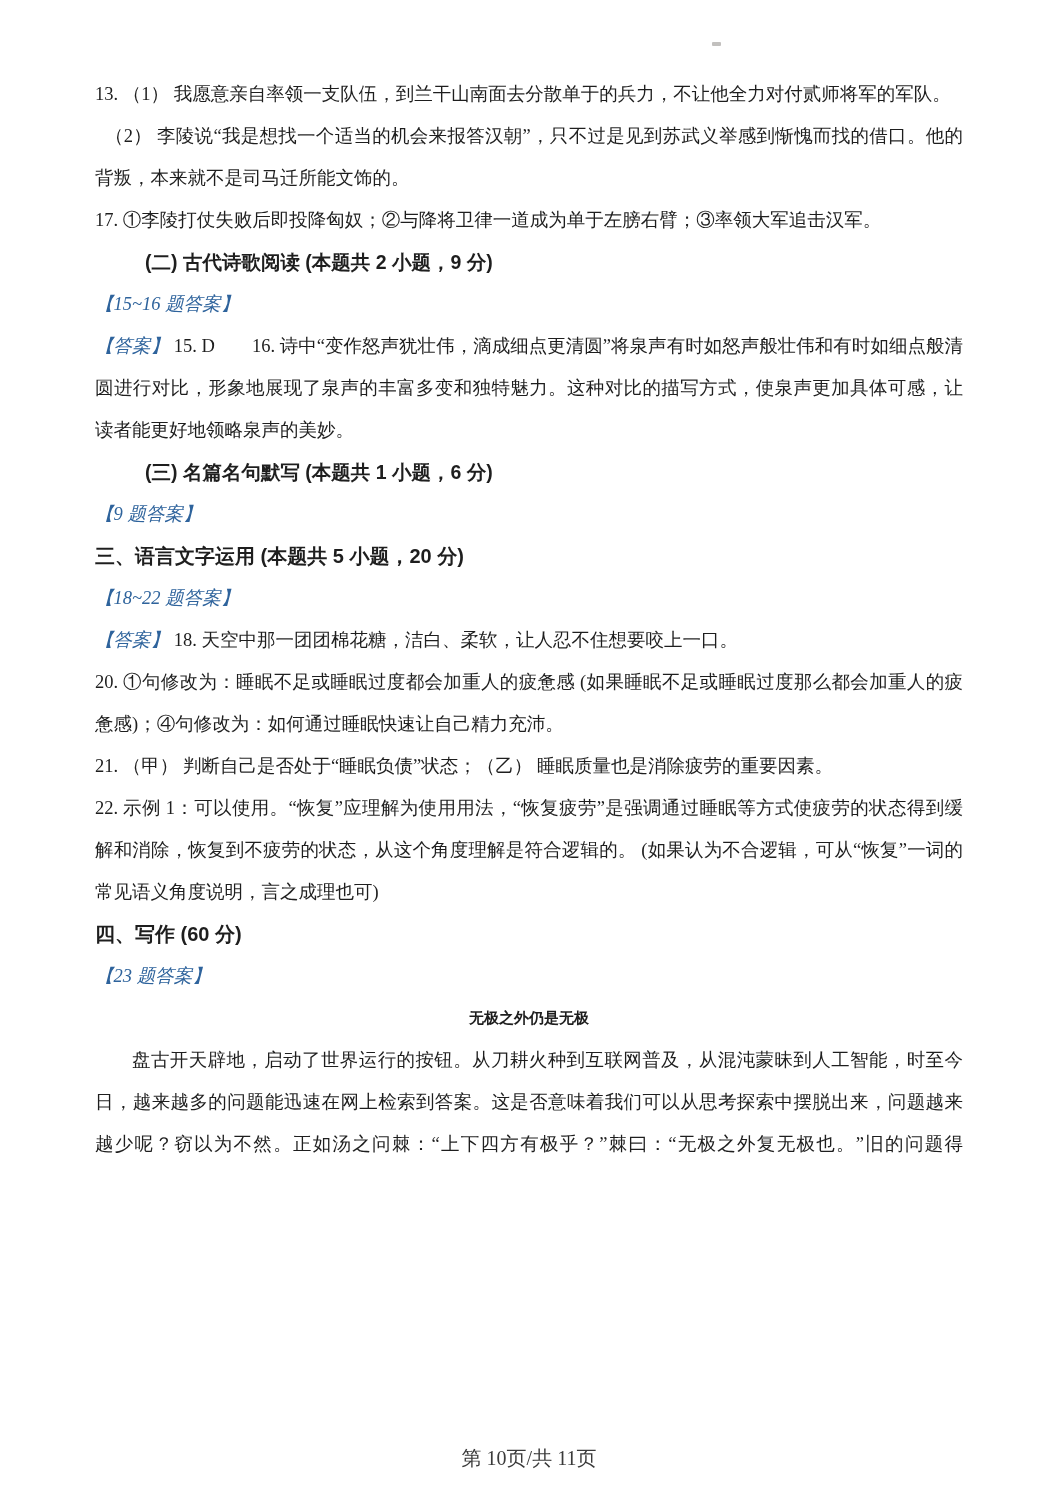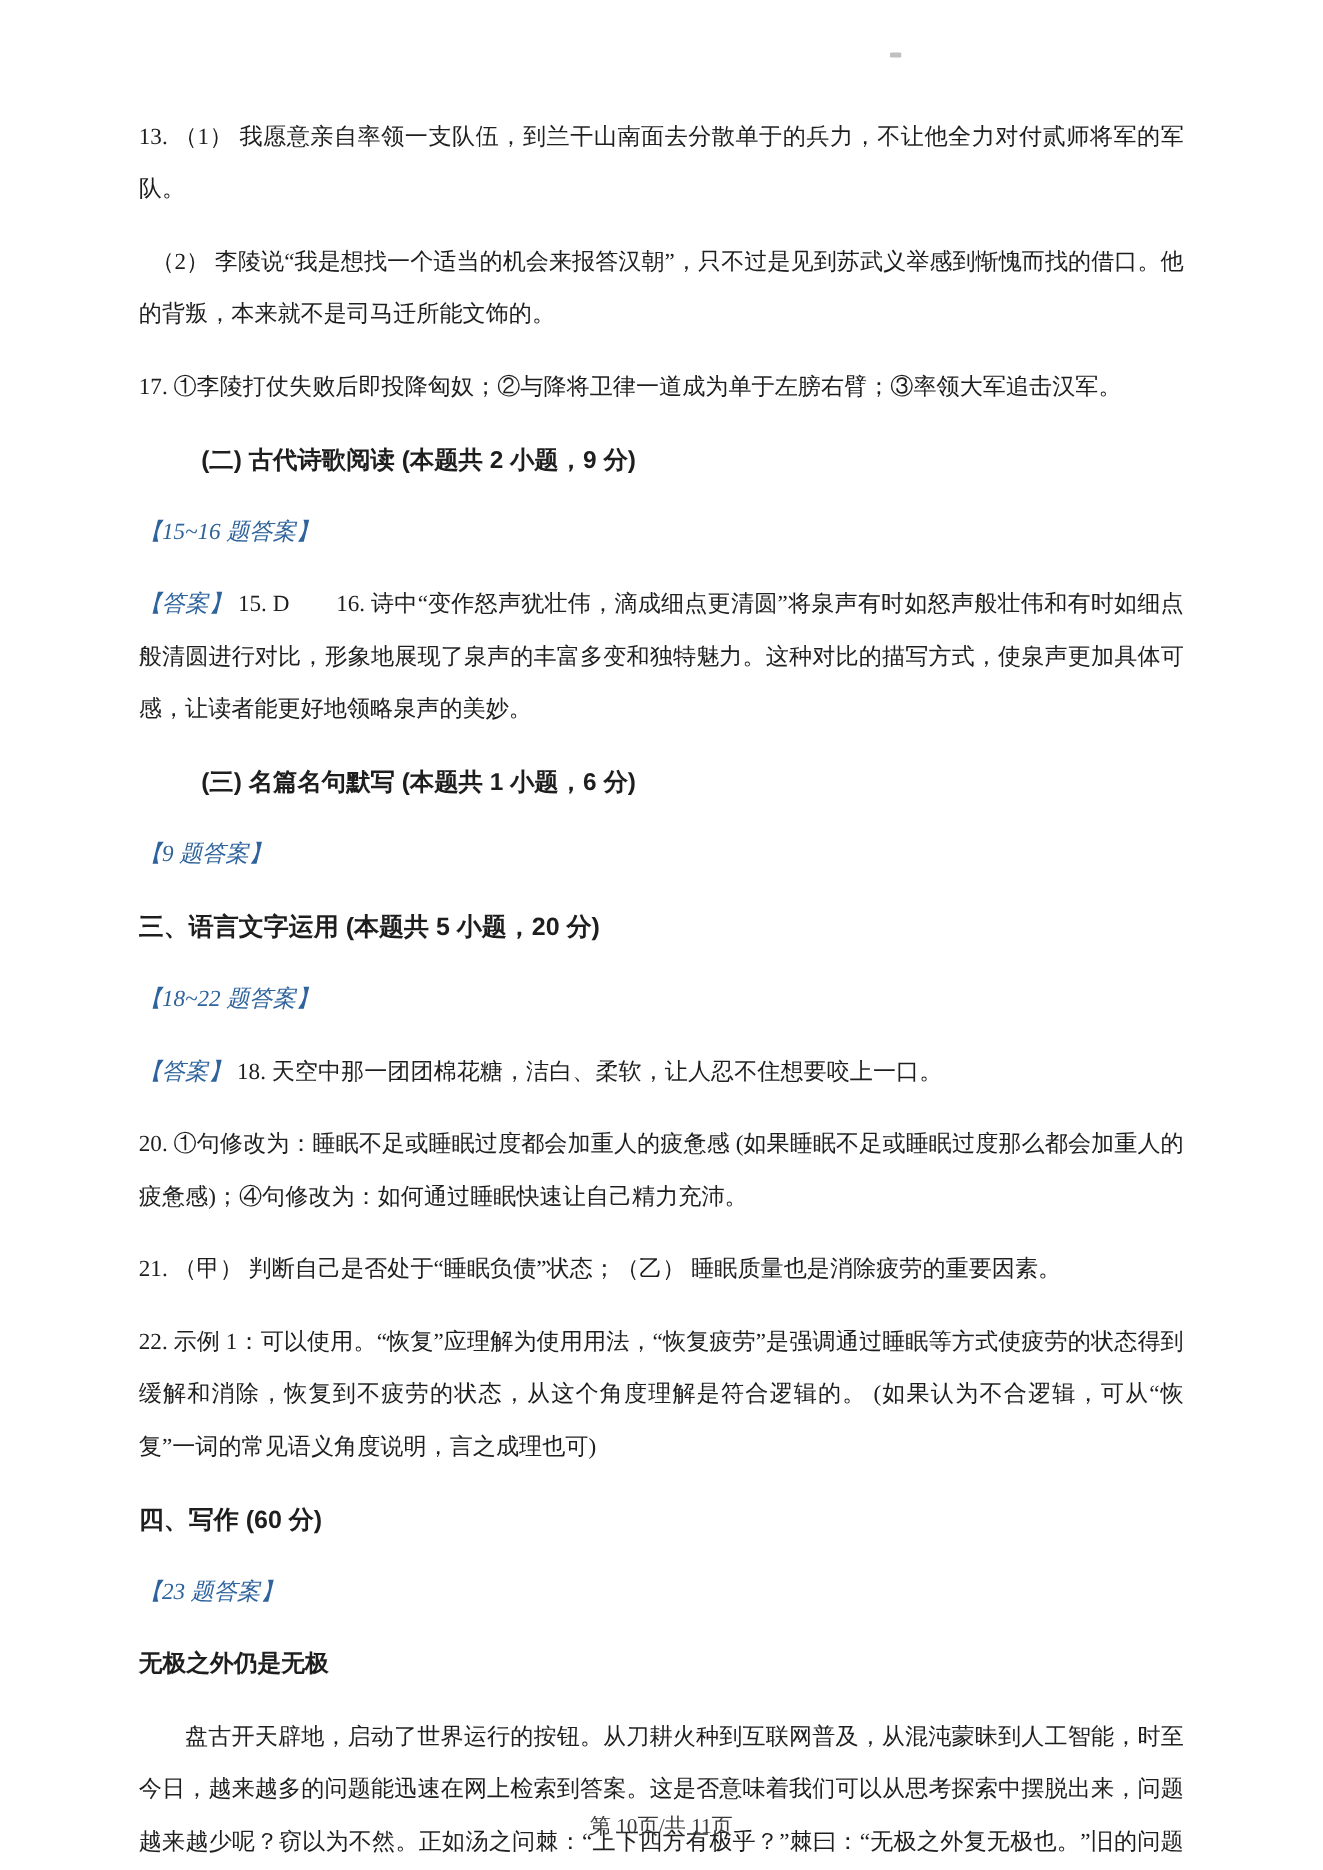--- a/index.html
+++ b/index.html
@@ -9,46 +9,46 @@
     font-family: "Liberation Serif", "DejaVu Serif", serif;
     color: #1e1e1e;
     position: relative;
     overflow: hidden;
   }
   .content {
     position: absolute;
     left: 95px; right: 95px; top: 73px;
   }
   .line, .heading1, .heading2, .label-line, .essay-title {
-    margin: 16px;
+    margin: 0;
     font-size: 18.5px;
     line-height: 42px;
     text-align: justify;
     font-weight: normal;
   }
   .heading1, .heading2, .essay-title, .bold {
     font-family: Liberation Sans, sans-serif;
     font-weight: bold;
     text-align: left;
   }
   .heading1 { font-size: 20px; }
   .heading2 { font-size: 19.5px; padding-left: 50px; }
-  .essay-title { font-size: 19px; }
+  .essay-title { text-align: center; font-size: 15px; }
   .blue { color: #2E639C; font-style: italic; }
   .indent-sm { text-indent: 10px; }
   .essay {
     text-indent: 2em;
     text-align: justify;
     text-align-last: justify;
   }
   .footer {
     position: absolute;
     bottom: 24px; left: 0; width: 100%;
     text-align: center;
-    font-size: 17px;
+    font-size: 20px;
     color: #3a3a3a;
   }
   .speck {
     position: absolute;
     left: 712px; top: 42px;
     width: 9px; height: 4px;
     background: #8f8d89;
     opacity: .55;
     border-radius: 1px;
   }

